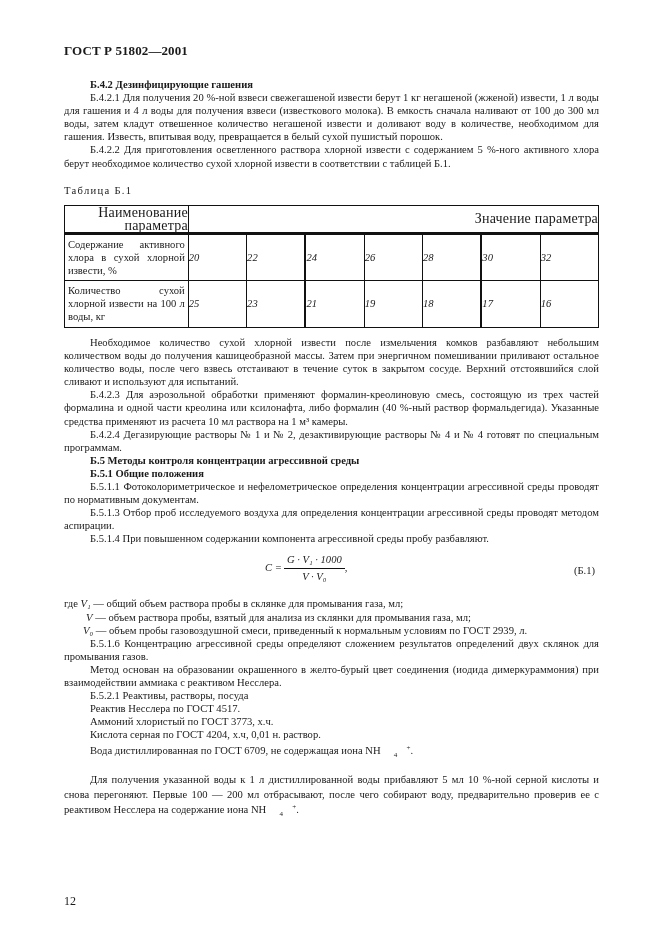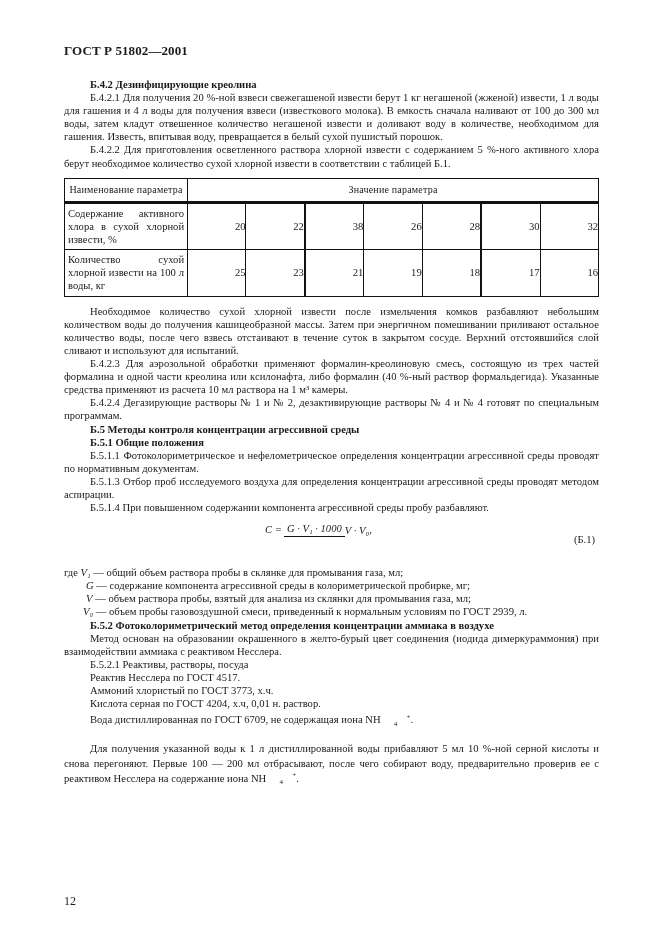--- a/index.html
+++ b/index.html
@@ -6,61 +6,62 @@
   body { width: 661px; height: 936px; position: relative; overflow: hidden;
          font-family: "Liberation Serif", "DejaVu Serif", serif; color: #1a1a1a; }
   .hdr { position: absolute; left: 64px; top: 43px; font-weight: bold; font-size: 13px; letter-spacing: 0.1px; }
   .body { position: absolute; left: 64px; top: 78px; width: 535px; font-size: 10.6px; line-height: 13.1px; }
   p { margin: 0; text-align: justify; }
   .ind { text-indent: 26px; }
   .h { font-weight: bold; text-indent: 26px; }
   .tcap { margin-top: 14px; letter-spacing: 1.3px; font-size: 10.6px; }
   table { border-collapse: collapse; width: 535px; margin-top: 8px; margin-bottom: 8px; font-size: 10.6px; }
   td, th { border: 1px solid #111; padding: 0; }
-  th { font-weight: normal; font-size: 10px; height: 22px; letter-spacing: 0.2px; }
+  th { font-weight: normal; font-size: 14px; height: 22px; letter-spacing: 0.2px; text-align: right; }
   .thick-b th { border-bottom: 3px solid #111; }
   .pname { width: 118px; text-align: justify; padding: 3px 3px 3px 3px; line-height: 13px; }
   .pname span { display: block; }
-  .v { text-align: right; width: 59px; }
+  .v { text-align: left; width: 59px; font-style: italic; }
   .tk { border-left: 2px solid #111; }
   tr.r { height: 47px; }
   .formula { position: relative; height: 42px; margin: 6px 0 4px 0; }
   .frac { position: absolute; left: 201px; top: 2px; display: flex; align-items: center; font-style: italic; }
   .frac .lhs { margin-right: 2px; }
-  .fr { display: inline-flex; flex-direction: row; align-items: center; }
+  .fr { display: inline-flex; flex-direction: column; align-items: center; }
   .num { border-bottom: 1px solid #111; padding: 0 3px 1px 3px; }
   .den { padding-top: 1px; }
   .fnum { position: absolute; right: 4px; top: 13px; }
   .where { padding-left: 0; }
   .pgno { position: absolute; left: 64px; top: 894px; font-size: 12px; }
   .st { vertical-align: middle; display: inline-block; line-height: 7px; font-size: 7px; text-align: center; }
 </style>
 </head>
 <body>
 
 <div class="hdr">ГОСТ Р 51802—2001</div>
 
 <div class="body">
-  <p class="h">Б.4.2 Дезинфицирующие креолина</p>
+  <p class="h">Б.4.2 Дезинфицирующие гашения</p>
   <p class="ind">Б.4.2.1 Для получения 20 %-ной взвеси свежегашеной извести берут 1 кг негашеной (жженой) извести, 1 л воды для гашения и 4 л воды для получения взвеси (известкового молока). В емкость сначала наливают от 100 до 300 мл воды, затем кладут отвешенное количество негашеной извести и доливают воду в количестве, необходимом для гашения. Известь, впитывая воду, превращается в белый сухой пушистый порошок.</p>
   <p class="ind">Б.4.2.2 Для приготовления осветленного раствора хлорной извести с содержанием 5 %-ного активного хлора берут необходимое количество сухой хлорной извести в соответствии с таблицей Б.1.</p>
 
+  <div class="tcap">Таблица Б.1</div>
   <table>
     <tbody>
         <tr class="thick-b">
       <th>Наименование параметра</th>
       <th colspan="7">Значение параметра</th>
     </tr>
     <tr class="r">
       <td class="pname">
             <span>Содержание активного хлора в сухой хлорной извести, %</span>
           </td>
       <td class="v">20</td>
       <td class="v">22</td>
-      <td class="v tk">38</td>
+      <td class="v tk">24</td>
       <td class="v">26</td>
       <td class="v">28</td>
       <td class="v tk">30</td>
       <td class="v">32</td>
     </tr>
     <tr class="r">
       <td class="pname">
             <span>Количество сухой хлорной извести на 100 л воды, кг</span>
           </td>
       <td class="v">25</td>
@@ -91,27 +92,26 @@
         <span class="num">G · V₁ · 1000</span>
         <span class="den">V · V₀</span>
       </span>
       <span style="font-style:normal">,</span>
     </div>
     <span class="fnum">(Б.1)</span>
   </div>
 
   <div class="where">
     <p><span>где </span><i>V₁</i><span> — общий объем раствора пробы в склянке для промывания газа, мл;</span></p>
-    <p style="padding-left:22px"><i>G</i><span> — содержание компонента агрессивной среды в колориметрической пробирке, мг;</span></p>
     <p style="padding-left:22px"><i>V</i><span> — объем раствора пробы, взятый для анализа из склянки для промывания газа, мл;</span></p>
     <p style="padding-left:19px"><i>V₀</i><span> — объем пробы газовоздушной смеси, приведенный к нормальным условиям по ГОСТ 2939, л.</span></p>
   </div>
 
+  <p class="ind">Б.5.1.6 Концентрацию агрессивной среды определяют сложением результатов определений двух склянок для промывания газов.</p>
 
-  <p class="h">Б.5.2 Фотоколориметрический метод определения концентрации аммиака в воздухе</p>
   <p class="ind">Метод основан на образовании окрашенного в желто-бурый цвет соединения (иодида димеркураммония) при взаимодействии аммиака с реактивом Несслера.</p>
   <p class="ind">Б.5.2.1 Реактивы, растворы, посуда</p>
   <p class="ind">Реактив Несслера по ГОСТ 4517.</p>
   <p class="ind">Аммоний хлористый по ГОСТ 3773, х.ч.</p>
   <p class="ind">Кислота серная по ГОСТ 4204, х.ч, 0,01 н. раствор.</p>
   <p class="ind" style="margin-top:3px"><span>Вода дистиллированная по ГОСТ 6709, не содержащая иона NH</span><span class="st"><span>+</span><br><span>4</span></span><span>.</span></p>
   <p class="ind" style="margin-top:13px; line-height:15px"><span>Для получения указанной воды к 1 л дистиллированной воды прибавляют 5 мл 10 %-ной серной кислоты и снова перегоняют. Первые 100 — 200 мл отбрасывают, после чего собирают воду, предварительно проверив ее с реактивом Несслера на содержание иона NH</span><span class="st"><span>+</span><br><span>4</span></span><span>.</span></p>
 </div>
 
 <div class="pgno">12</div>

